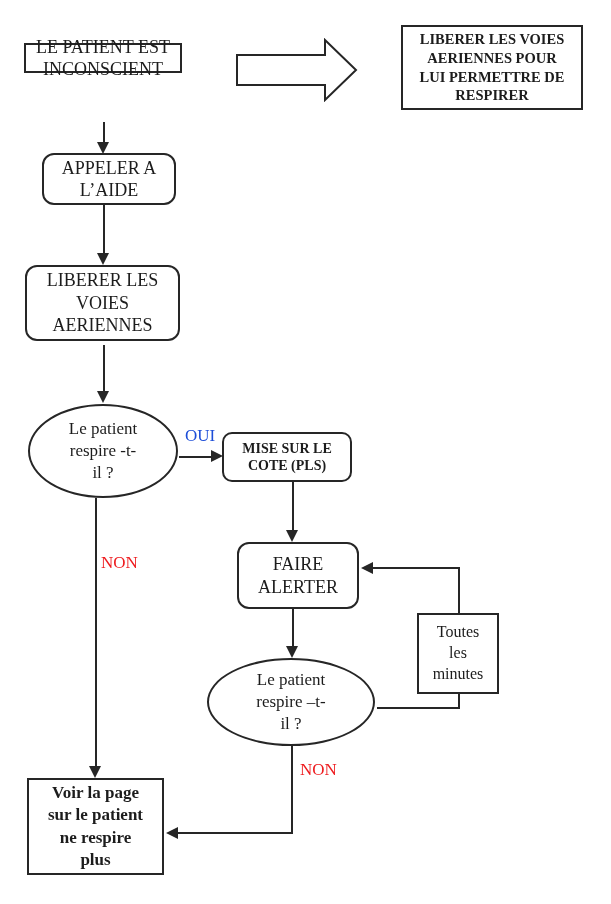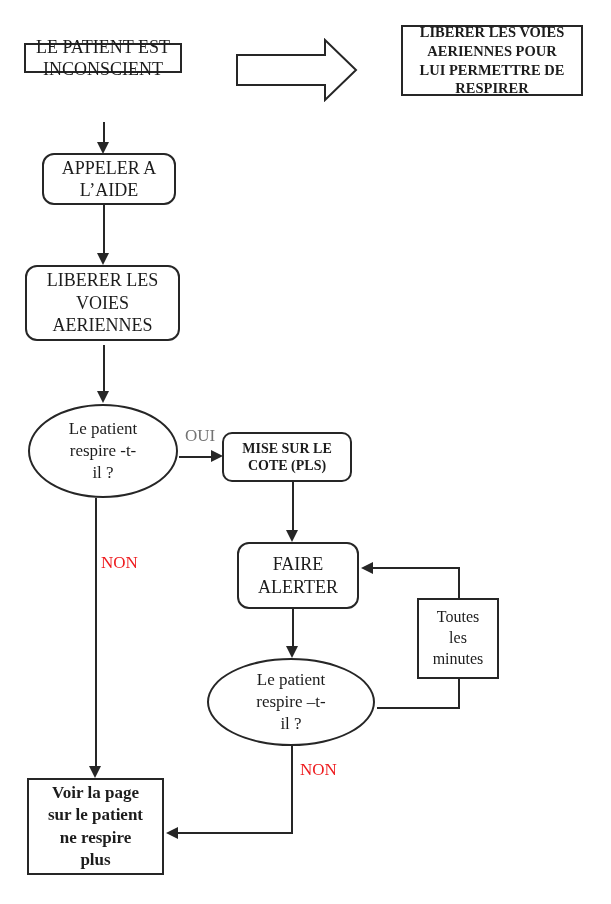--- a/index.html
+++ b/index.html
@@ -33,21 +33,21 @@
 
   <div class="node" style="left:24px;top:43px;width:158px;height:30px;font-size:18px;">
     <span class="ln">LE PATIENT EST</span>
     <span class="ln">INCONSCIENT</span>
   </div>
 
   <svg style="position:absolute;left:236px;top:38px;" width="122" height="64" viewBox="0 0 122 64">
     <polygon points="1,17 89,17 89,2 120,32 89,62 89,47 1,47" fill="#ffffff" stroke="#262626" stroke-width="2"></polygon>
   </svg>
 
-  <div class="node bold" style="left:401px;top:25px;width:182px;height:71px;font-size:14.5px;line-height:1.3;">
+  <div class="node bold" style="left:401px;top:25px;width:182px;height:85px;font-size:14.5px;line-height:1.3;">
     <span class="ln">LIBERER LES VOIES</span>
     <span class="ln">AERIENNES POUR</span>
     <span class="ln">LUI PERMETTRE DE</span>
     <span class="ln">RESPIRER</span>
   </div>
 
   <div class="vline" style="left:103px;top:122px;height:21px;"></div>
   <div class="arr arr-down" style="left:97px;top:142px;"></div>
 
   <div class="node rounded" style="left:42px;top:153px;width:134px;height:52px;font-size:18px;">
@@ -66,21 +66,21 @@
 
   <div class="vline" style="left:103px;top:345px;height:47px;"></div>
   <div class="arr arr-down" style="left:97px;top:391px;"></div>
 
   <div class="node ellipse" style="left:28px;top:404px;width:150px;height:94px;font-size:17px;line-height:1.3;">
     <span class="ln">Le patient</span>
     <span class="ln">respire -t-</span>
     <span class="ln">il ?</span>
   </div>
 
-  <div class="edge-label" style="left: 185px; top: 426px; color: #737373;">OUI</div>
+  <div class="edge-label" style="left: 185px; top: 426px; color: #1d4ed8;">OUI</div>
   <div class="hline" style="left:179px;top:456px;width:33px;"></div>
   <div class="arr arr-right" style="left:211px;top:450px;"></div>
 
   <div class="node rounded bold" style="left:222px;top:432px;width:130px;height:50px;font-size:14px;border-radius:10px;">
     <span class="ln">MISE SUR LE</span>
     <span class="ln">COTE (PLS)</span>
   </div>
 
   <div class="vline" style="left:292px;top:482px;height:49px;"></div>
   <div class="arr arr-down" style="left:286px;top:530px;"></div>
@@ -91,21 +91,21 @@
   </div>
 
   <div class="vline" style="left:292px;top:609px;height:38px;"></div>
   <div class="arr arr-down" style="left:286px;top:646px;"></div>
 
   <div class="hline" style="left:372px;top:567px;width:88px;"></div>
   <div class="arr arr-left" style="left:361px;top:562px;"></div>
   <div class="vline" style="left:458px;top:567px;height:142px;"></div>
   <div class="hline" style="left:377px;top:707px;width:83px;"></div>
 
-  <div class="node" style="left:417px;top:598px;width:82px;height:81px;font-size:16px;line-height:1.3;align-items:center;">
+  <div class="node" style="left:417px;top:613px;width:82px;height:81px;font-size:16px;line-height:1.3;align-items:center;">
     <span class="ln">Toutes</span>
     <span class="ln">les</span>
     <span class="ln">minutes</span>
   </div>
 
   <div class="node ellipse" style="left:207px;top:658px;width:168px;height:88px;font-size:17px;line-height:1.3;">
     <span class="ln">Le patient</span>
     <span class="ln">respire –t-</span>
     <span class="ln">il ?</span>
   </div>

